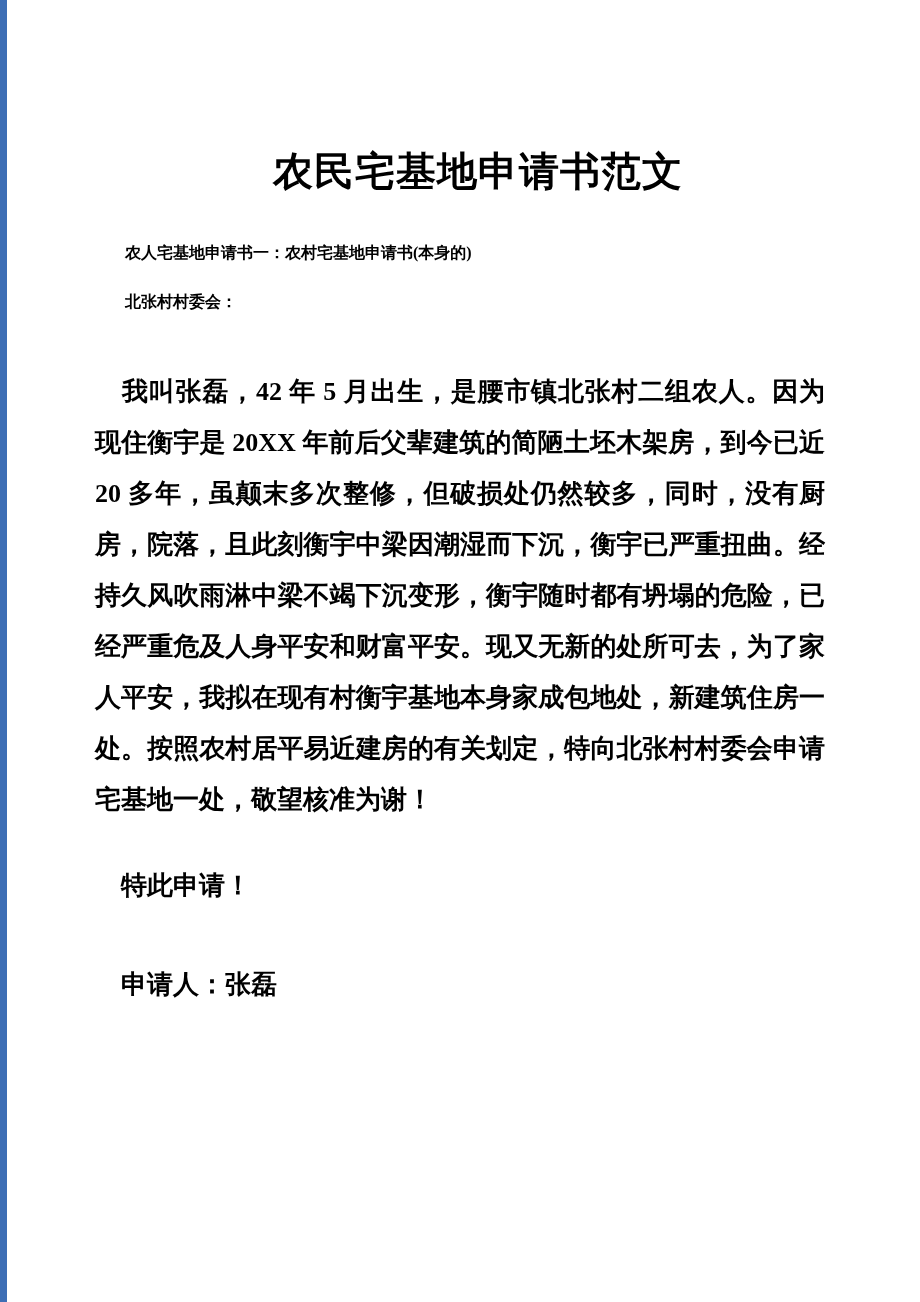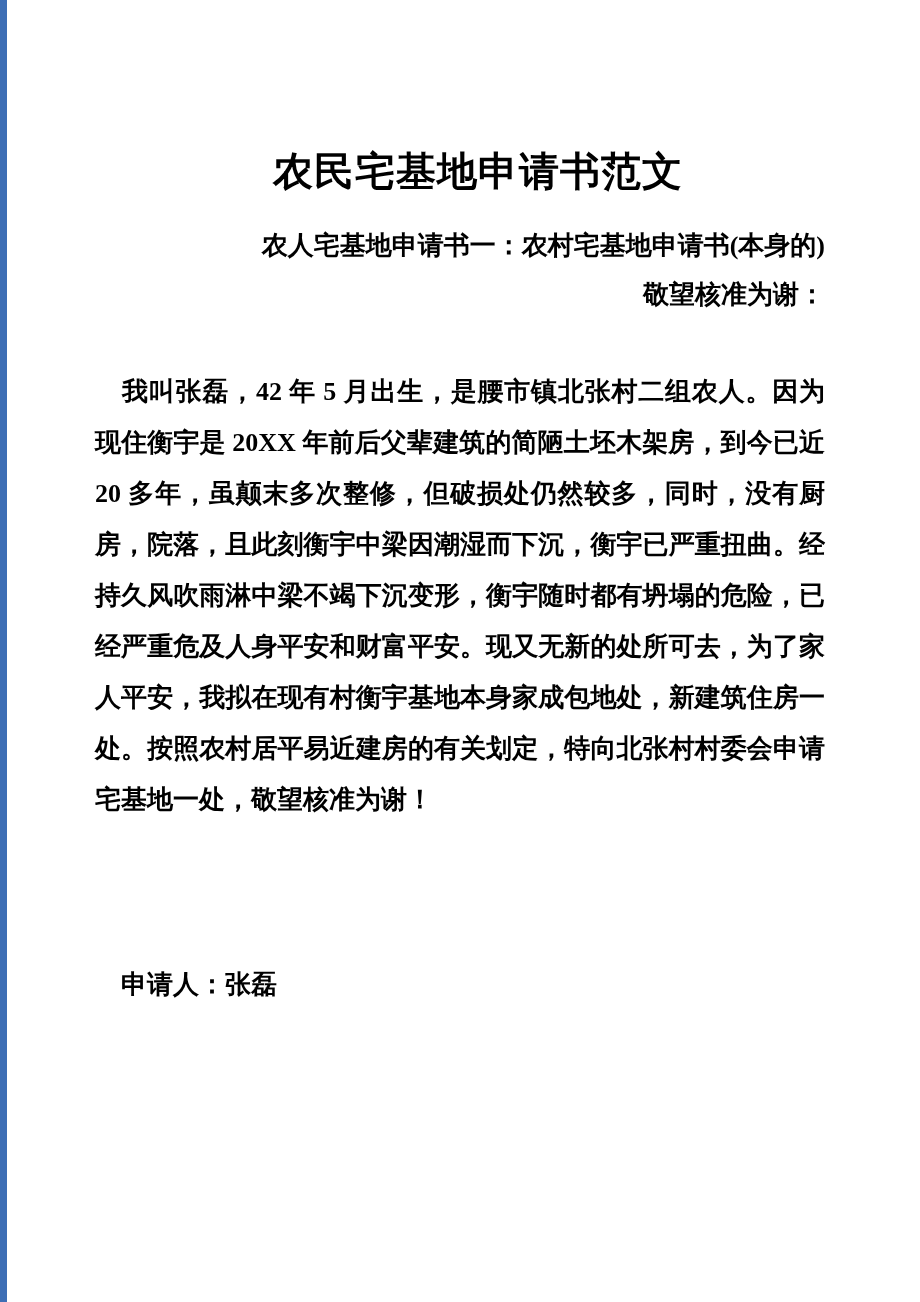--- a/index.html
+++ b/index.html
@@ -30,26 +30,25 @@
     left: 0;
     width: 100%;
     text-align: center;
     font-size: 40px;
     line-height: 46px;
     letter-spacing: 1px;
     white-space: nowrap;
   }
   .intro-block {
     position: absolute;
-    top: 221px;
+    top: 228px;
     left: 95px;
     width: 730px;
-    font-size: 26px;
+    font-size: 16px;
     line-height: 49px;
-    text-align: right;
   }
   .intro-block p {
     margin: 0;
     text-indent: 30px;
     white-space: nowrap;
   }
   .body-par {
     position: absolute;
     top: 366px;
     left: 95px;
@@ -75,21 +74,22 @@
 </head>
 <body>
 
 <div class="page" style="background: rgb(255, 255, 255); color: rgb(0, 0, 0); padding-left: 36px;">
   <div class="accent-bar" style="background: rgb(61, 110, 181);"></div>
 
   <h1 class="doc-title">农民宅基地申请书范文</h1>
 
   <div class="intro-block">
     <p>农人宅基地申请书一：农村宅基地申请书(本身的)</p>
-    <p>敬望核准为谢：</p>
+    <p>北张村村委会：</p>
   </div>
 
   <div class="body-par">我叫张磊，42 年 5 月出生，是腰市镇北张村二组农人。因为现住衡宇是 20XX 年前后父辈建筑的简陋土坯木架房，到今已近 20 多年，虽颠末多次整修，但破损处仍然较多，同时，没有厨房，院落，且此刻衡宇中梁因潮湿而下沉，衡宇已严重扭曲。经持久风吹雨淋中梁不竭下沉变形，衡宇随时都有坍塌的危险，已经严重危及人身平安和财富平安。现又无新的处所可去，为了家人平安，我拟在现有村衡宇基地本身家成包地处，新建筑住房一处。按照农村居平易近建房的有关划定，特向北张村村委会申请宅基地一处，敬望核准为谢！</div>
 
+  <div class="sig-line closing">特此申请！</div>
 
   <div class="sig-line signer">申请人：张磊</div>
 
 </div>
 
 </body></html>

